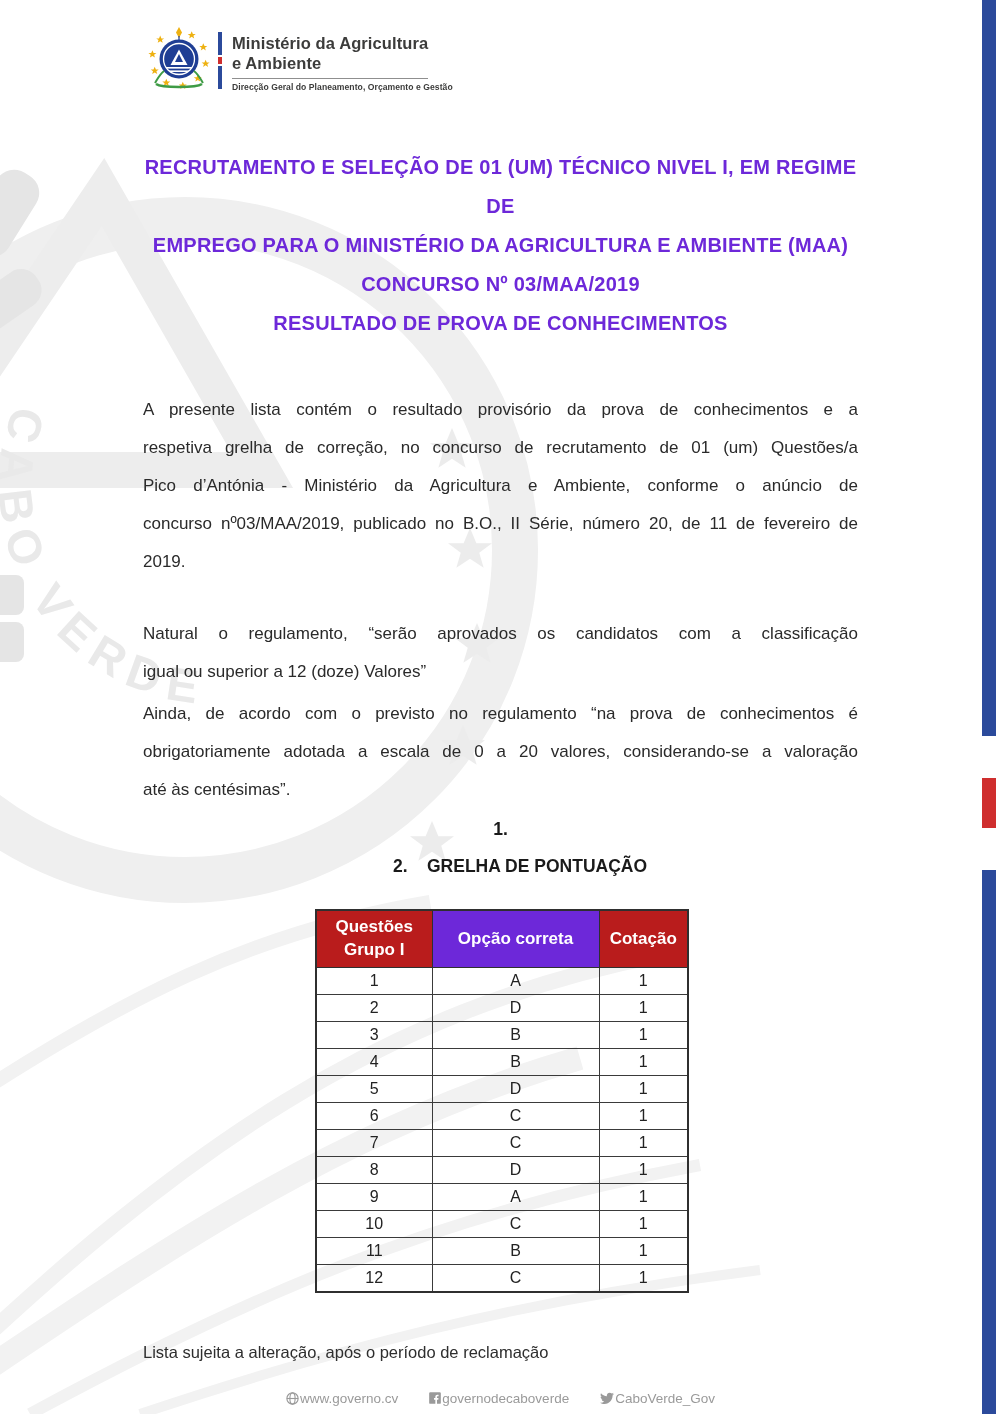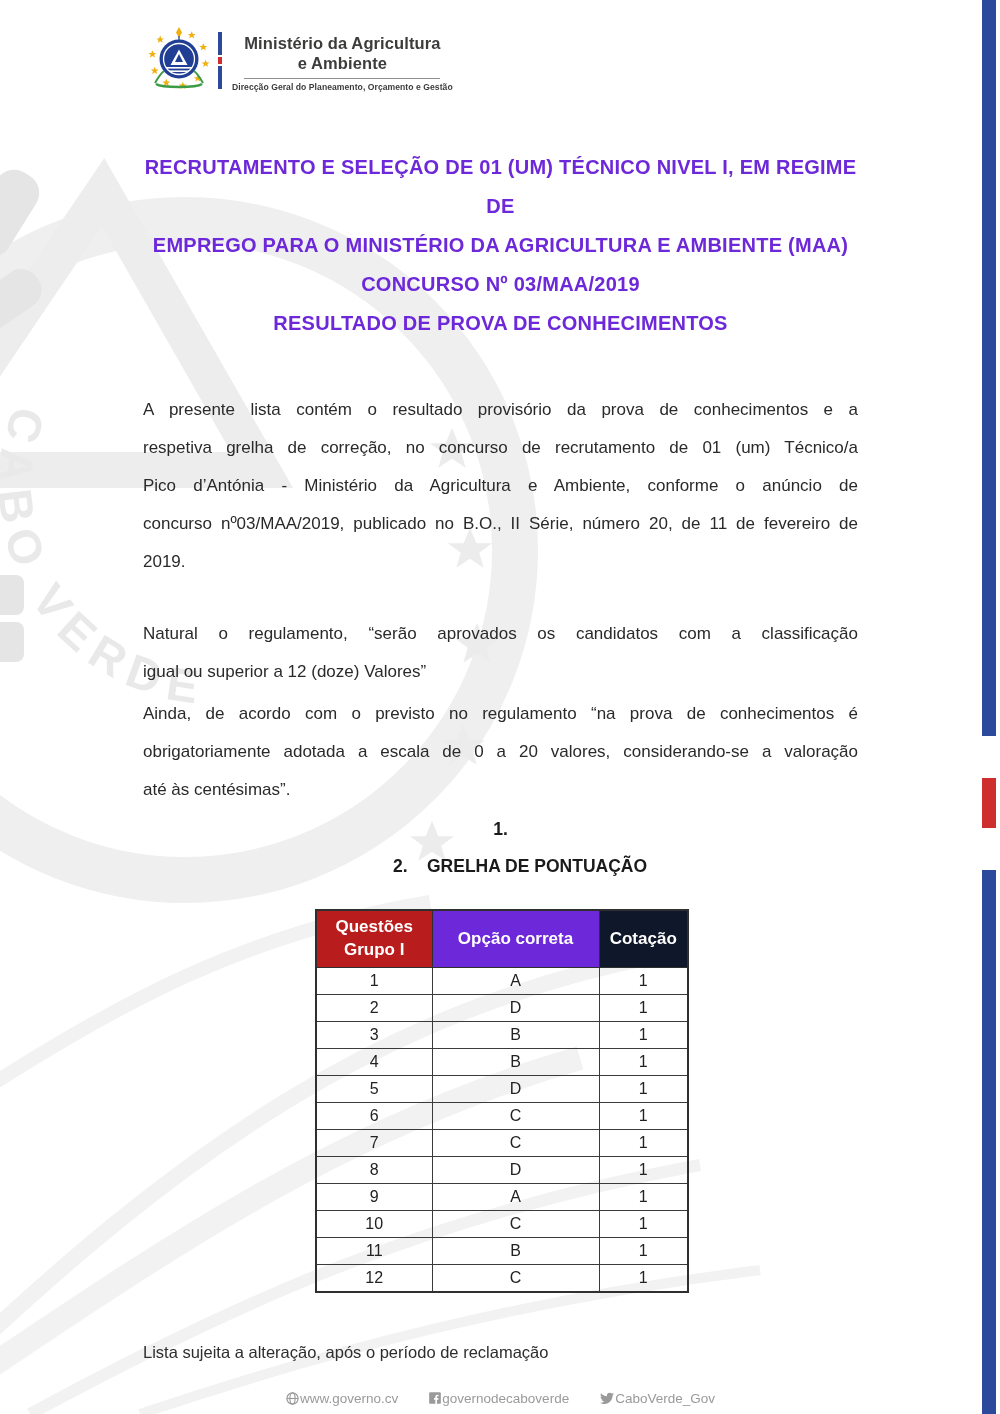--- a/index.html
+++ b/index.html
@@ -7,21 +7,21 @@
     position:relative;width:1000px;height:1414px;background:#fff;
     font-family:"Liberation Sans",sans-serif;color:#262626;overflow:hidden;
   }
   .watermark{position:absolute;left:0;top:0;z-index:0;pointer-events:none;}
   
   .bar{position:absolute;left:982px;width:14px;z-index:1;}
   .bar-top{top:0;height:736px;}
   .bar-red{top:778px;height:50px;}
   .bar-bottom{top:870px;height:544px;}
   
-  .logo{position:absolute;left:148px;top:26px;display:flex;align-items:flex-start;z-index:2;text-align:center;}
+  .logo{position:absolute;left:148px;top:26px;display:flex;align-items:flex-start;z-index:2;}
   .logo-divider{width:4px;height:57px;margin:6px 10px 0 8px;}
   .logo-text{margin-top:8px;color:#3c3c3b;}
   .ministry{font-weight:bold;font-size:16.5px;line-height:1.2;letter-spacing:0.1px;}
   .ministry-wrap{display:inline-block;border-bottom:1.5px solid #8f8f8f;padding-bottom:4px;}
   .department{font-size:8.6px;font-weight:bold;margin-top:3px;letter-spacing:0.05px;}
   
   .content{position:absolute;left:143px;top:148px;width:715px;z-index:2;}
   .title{ text-align:center;font-weight:bold;font-size:20px;letter-spacing:0.25px;
           line-height:39px;color:#6d28d9;}
   .u{text-underline-offset:5px;text-decoration-thickness:1.5px;}
@@ -143,21 +143,21 @@
 
     <div class="title">
       <div>RECRUTAMENTO E SELEÇÃO DE 01 (UM) TÉCNICO NIVEL I, EM REGIME DE</div>
       <div>EMPREGO PARA O MINISTÉRIO DA AGRICULTURA E AMBIENTE (MAA)</div>
       <div class="u">CONCURSO Nº 03/MAA/2019</div>
       <div class="u">RESULTADO DE PROVA DE CONHECIMENTOS</div>
     </div>
 
     <div class="para p1">
         <div class="line"><span>A presente lista contém o resultado </span><span class="b">provisório</span><span> da prova de conhecimentos e a</span></div>
-        <div class="line"><span>respetiva grelha de correção, no concurso de recrutamento de </span><span class="b">01 (um)</span><span> Técnico/a</span></div>
+        <div class="line"><span>respetiva grelha de correção, no concurso de recrutamento de </span><span class="b">01 (um)</span><span> Questões/a</span></div>
         <div class="line"><span>Pico d’Antónia - Ministério da Agricultura e Ambiente, conforme o anúncio de</span></div>
         <div class="line"><span>concurso nº03/MAA/2019, publicado no B.O., II Série, número 20, de 11 de fevereiro de</span></div>
         <div class="line nj"><span>2019.</span></div>
       </div>
     <div class="para p2">
         <div class="line"><span>Natural o regulamento, “</span><span class="b">serão aprovados os candidatos com a classificação</span></div>
         <div class="line nj"><span class="b">igual ou superior a 12 (doze) Valores”</span></div>
       </div>
     <div class="para p3">
         <div class="line"><span> Ainda, de acordo com o previsto no regulamento </span><span class="b">“na prova de conhecimentos é</span></div>
@@ -175,21 +175,21 @@
       <colgroup>
           <col style="width:116px">
           <col style="width:167px">
           <col style="width:89px">
         </colgroup>
       <thead>
         <tr>
           <th style="background:#b91c1c">Questões
 Grupo I</th>
           <th style="background:#6d28d9">Opção correta</th>
-          <th style="background:#0f172a">Cotação</th>
+          <th style="background:#b91c1c">Cotação</th>
         </tr>
       </thead>
       <tbody>
           <tr>
             <td>1</td>
             <td>A</td>
             <td>1</td>
           </tr>
           <tr>
             <td>2</td>

